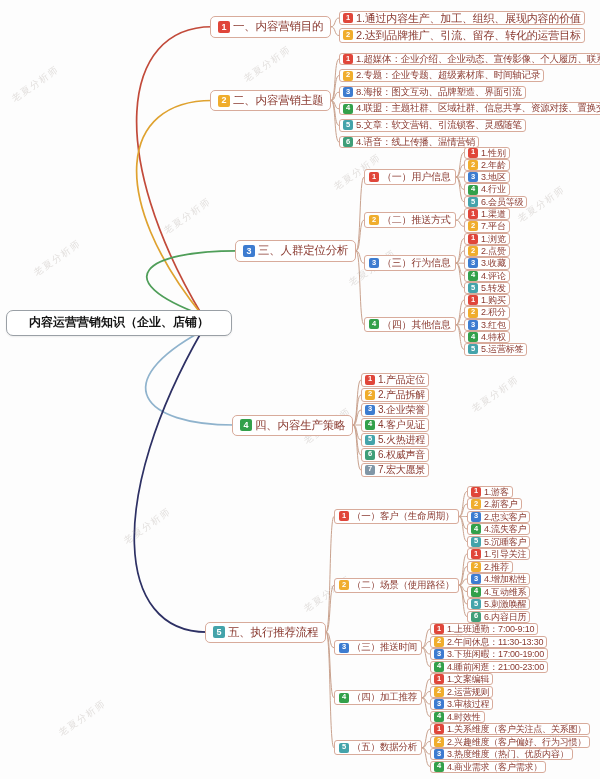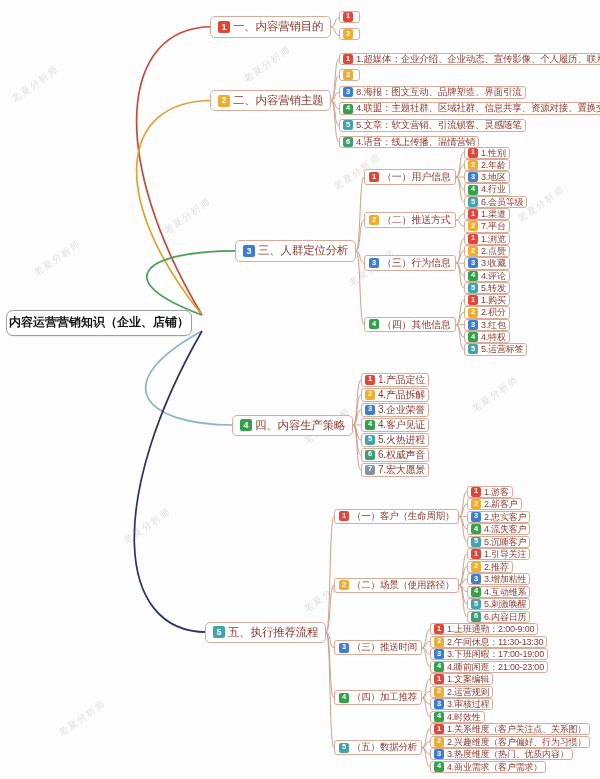--- a/index.html
+++ b/index.html
@@ -4,21 +4,21 @@
 <style>
   *{margin:0;padding:0;box-sizing:border-box}
   html,body{width:600px;height:779px}
   body{background:#fdfdfd;font-family:"Liberation Sans",sans-serif;position:relative;overflow:hidden}
   #stage{position:absolute;left:0;top:0;width:600px;height:779px;background:#fdfdfd}
   #edges{position:absolute;left:0;top:0}
   .node{position:absolute;display:flex;align-items:center;white-space:nowrap;
         background:#fff;border:1px solid #d8ab9b;border-radius:4px;color:#8a3a30;
         line-height:1.15;letter-spacing:-0.2px;z-index:2}
   .root-node{border:1.4px solid #9aa0a6;border-radius:7px;color:#141414;font-weight:700;
-        padding:5px 2px;letter-spacing:0;box-shadow:0 1px 2px rgba(0,0,0,.07);z-index:3}
+        padding:5px 22px;letter-spacing:0;box-shadow:0 1px 2px rgba(0,0,0,.07);z-index:3}
   .branch-node{padding:3px 7px;border-radius:5px}
   .group-node{padding:1px 4px;border-radius:3px}
   .leaf-node{padding:0 3px;border-radius:3px}
   .badge{display:inline-flex;align-items:center;justify-content:center;flex:none;
         width:10px;height:10px;border-radius:2px;color:#fff;font-size:7.5px;font-weight:700;
         margin-right:3px;letter-spacing:0}
   .branch-node .badge{width:12px;height:12px;font-size:9px}
   .watermark{position:absolute;color:rgba(150,140,132,.26);font-size:9.5px;
         transform:rotate(-35deg);letter-spacing:1.5px;z-index:1;pointer-events:none}
 </style>
@@ -99,34 +99,37 @@
     </svg>
 <div class="node root-node" style="font-size: 12px; left: 6px; top: 310px;">
       <span>内容运营营销知识（企业、店铺）</span>
     </div>
     <div class="node branch-node" style="font-size: 11.5px; left: 210px; top: 16.3px;">
       <span class="badge" style="background: rgb(224, 70, 58);">1</span>
       <span>一、内容营销目的</span>
     </div>
     <div class="node leaf-node" style="font-size: 11px; left: 339px; top: 10.5px;">
       <span class="badge" style="background: rgb(224, 70, 58);">1</span>
+      <span>1.通过内容生产、加工、组织、展现内容的价值</span>
     </div>
     <div class="node leaf-node" style="font-size: 11px; left: 339px; top: 28px;">
       <span class="badge" style="background: rgb(240, 173, 45);">2</span>
+      <span>2.达到品牌推广、引流、留存、转化的运营目标</span>
     </div>
     <div class="node branch-node" style="font-size: 11.5px; left: 210px; top: 90px;">
       <span class="badge" style="background: rgb(240, 173, 45);">2</span>
       <span>二、内容营销主题</span>
     </div>
     <div class="node leaf-node" style="font-size: 9.5px; left: 339px; top: 52.5px;">
       <span class="badge" style="background: rgb(224, 70, 58);">1</span>
       <span>1.超媒体：企业介绍、企业动态、宣传影像、个人履历、联系互动</span>
     </div>
     <div class="node leaf-node" style="font-size: 9.5px; left: 339px; top: 69.1px;">
       <span class="badge" style="background: rgb(240, 173, 45);">2</span>
+      <span>2.专题：企业专题、超级素材库、时间轴记录</span>
     </div>
     <div class="node leaf-node" style="font-size: 9.5px; left: 339px; top: 85.7px;">
       <span class="badge" style="background: rgb(61, 124, 208);">3</span>
       <span>8.海报：图文互动、品牌塑造、界面引流</span>
     </div>
     <div class="node leaf-node" style="font-size: 9.5px; left: 339px; top: 102.3px;">
       <span class="badge" style="background: rgb(51, 160, 74);">4</span>
       <span>4.联盟：主题社群、区域社群、信息共享、资源对接、置换交易</span>
     </div>
     <div class="node leaf-node" style="font-size: 9.5px; left: 339px; top: 118.9px;">
@@ -228,21 +231,21 @@
     <div class="node branch-node" style="font-size: 11.5px; left: 232px; top: 414.5px;">
       <span class="badge" style="background: rgb(51, 160, 74);">4</span>
       <span>四、内容生产策略</span>
     </div>
     <div class="node leaf-node" style="font-size: 10px; left: 361px; top: 373px;">
       <span class="badge" style="background: rgb(224, 70, 58);">1</span>
       <span>1.产品定位</span>
     </div>
     <div class="node leaf-node" style="font-size: 10px; left: 361px; top: 388px;">
       <span class="badge" style="background: rgb(240, 173, 45);">2</span>
-      <span>4.产品拆解</span>
+      <span>2.产品拆解</span>
     </div>
     <div class="node leaf-node" style="font-size: 10px; left: 361px; top: 403px;">
       <span class="badge" style="background: rgb(61, 124, 208);">3</span>
       <span>3.企业荣誉</span>
     </div>
     <div class="node leaf-node" style="font-size: 10px; left: 361px; top: 418px;">
       <span class="badge" style="background: rgb(51, 160, 74);">4</span>
       <span>4.客户见证</span>
     </div>
     <div class="node leaf-node" style="font-size: 10px; left: 361px; top: 433px;">
@@ -292,41 +295,41 @@
     <div class="node leaf-node" style="font-size: 9px; left: 467px; top: 548px;">
       <span class="badge" style="background: rgb(224, 70, 58);">1</span>
       <span>1.引导关注</span>
     </div>
     <div class="node leaf-node" style="font-size: 9px; left: 467px; top: 560.5px;">
       <span class="badge" style="background: rgb(240, 173, 45);">2</span>
       <span>2.推荐</span>
     </div>
     <div class="node leaf-node" style="font-size: 9px; left: 467px; top: 573px;">
       <span class="badge" style="background: rgb(61, 124, 208);">3</span>
-      <span>3.增加粘性</span>
+      <span>4.增加粘性</span>
     </div>
     <div class="node leaf-node" style="font-size: 9px; left: 467px; top: 585.5px;">
       <span class="badge" style="background: rgb(51, 160, 74);">4</span>
       <span>4.互动维系</span>
     </div>
     <div class="node leaf-node" style="font-size: 9px; left: 467px; top: 598px;">
       <span class="badge" style="background: rgb(68, 163, 170);">5</span>
       <span>5.刺激唤醒</span>
     </div>
     <div class="node leaf-node" style="font-size: 9px; left: 467px; top: 610.5px;">
       <span class="badge" style="background: rgb(63, 158, 120);">6</span>
       <span>6.内容日历</span>
     </div>
     <div class="node group-node" style="font-size: 9.5px; left: 334px; top: 640.3px;">
       <span class="badge" style="background: rgb(61, 124, 208);">3</span>
       <span>（三）推送时间</span>
     </div>
     <div class="node leaf-node" style="font-size: 9px; left: 430px; top: 623px;">
       <span class="badge" style="background: rgb(224, 70, 58);">1</span>
-      <span>1.上班通勤：2:00-9:00</span>
+      <span>1.上班通勤：7:00-9:10</span>
     </div>
     <div class="node leaf-node" style="font-size: 9px; left: 430px; top: 635.5px;">
       <span class="badge" style="background: rgb(240, 173, 45);">2</span>
       <span>2.午间休息：11:30-13:30</span>
     </div>
     <div class="node leaf-node" style="font-size: 9px; left: 430px; top: 648px;">
       <span class="badge" style="background: rgb(61, 124, 208);">3</span>
       <span>3.下班闲暇：17:00-19:00</span>
     </div>
     <div class="node leaf-node" style="font-size: 9px; left: 430px; top: 660.5px;">

